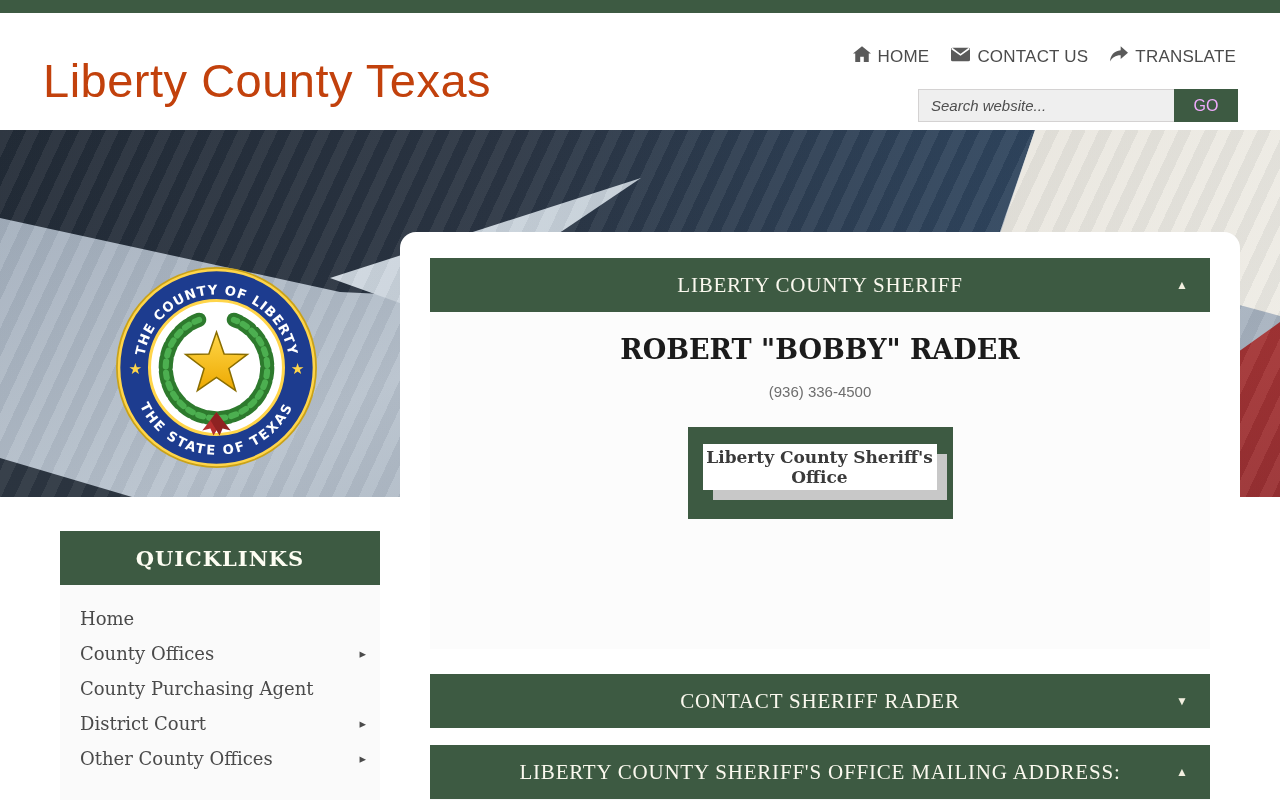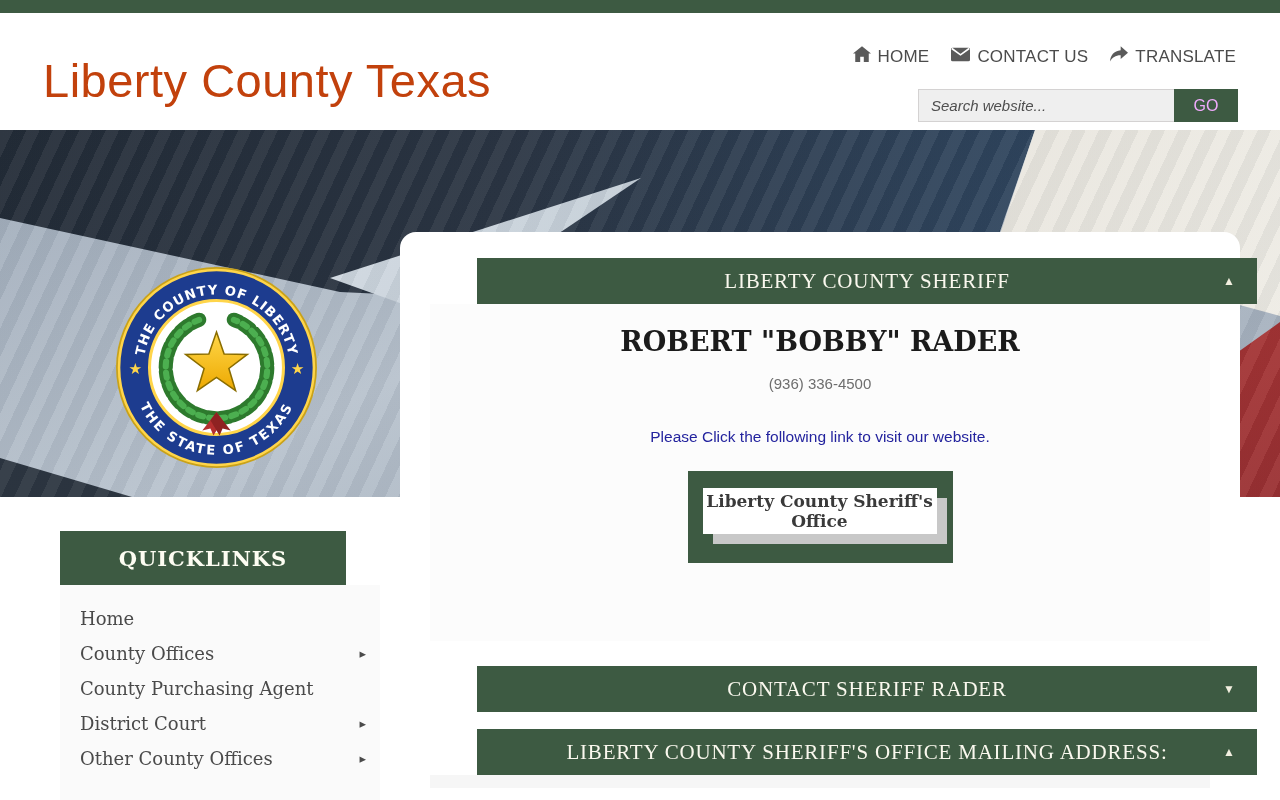--- a/index.html
+++ b/index.html
@@ -35,35 +35,35 @@
   #flag-red { clip-path:polygon(1280px 192px,1280px 367px,1140px 367px,1196px 252px);
                background:linear-gradient(170deg,#b23c3c 0%,#a83434 60%,#992f31 100%); }
   #flag-dark-corner { clip-path:polygon(0px 328px,132px 367px,0px 367px);
                background:#2c3540; }
   #hero-texture { background:repeating-linear-gradient(115deg, rgba(255,255,255,0.06) 0 12px, rgba(20,30,45,0.05) 12px 24px); }
 
   
   #seal { left:115px; top:266px; width:203px; height:203px; }
 
   
-  #quicklinks-header { left:60px; top:531px; width:286px; height:54px; background:#3d5a42;
+  #quicklinks-header { left:60px; top:531px; width:320px; height:54px; background:#3d5a42;
         color:#fdfdf2; display:flex; align-items:center; justify-content:center;
         font-family:"DejaVu Serif", serif; font-weight:bold; font-size:21px; letter-spacing:1px; }
   #quicklinks-tail { left:80px; top:585px; width:0; height:0;
         border-left:11px solid transparent; border-right:11px solid transparent; border-top:11px solid #3d5a42; }
   #quicklinks-menu { left:60px; top:585px; width:320px; height:215px; background:#fafafa; padding-top:16px; }
   .menu-item { display:flex; align-items:center; justify-content:space-between;
         padding:7px 14px 7px 20px; font-family:"DejaVu Serif", serif; font-size:18px; color:#4a4a4a; cursor:pointer; }
   .menu-arrow { font-size:13px; color:#4a4a4a; }
 
   
   #panel { left:400px; top:232px; width:840px; height:568px; background:#ffffff;
            border-radius:16px 16px 0 0; padding:26px 30px 0 30px; }
-  .acc-bar { width:780px; height:46px; background:#3d5a42; position:relative; display:flex;
-             align-items:center; justify-content:center; cursor:pointer;margin-left:47px; }
+  .acc-bar { width:780px; height:54px; background:#3d5a42; position:relative; display:flex;
+             align-items:center; justify-content:center; cursor:pointer; }
   .acc-title { color:#faf8ee; font-family:"Liberation Serif", serif; font-size:21px; letter-spacing:0.8px; }
   .acc-arrow { position:absolute; right:22px; top:50%; transform:translateY(-50%);
                color:#f2efe0; font-size:12px; }
   #acc1-content { width:780px; height:337px; background:#fcfcfc; text-align:center; padding-top:22px; }
   #sheriff-name { font-family:"DejaVu Serif", serif; font-weight:600; font-size:27px; color:#1b1b1b; }
   .addr-line { font-size:15px; color:#6e6e6e; line-height:21px; }
   #addr-block { margin-top:9px; }
   #phone-line { margin-top:16px; }
   #visit-link { display:inline-block; margin-top:34px; font-size:15.5px; color:#23239e; cursor:pointer; }
   #sheriff-btn-box { width:265px; height:92px; background:#3d5a42; margin:25px auto 16px auto; position:relative; }
@@ -183,21 +183,20 @@
 <div id="panel" class="abs">
 
   <div class="acc-bar">
     <span class="acc-title">LIBERTY COUNTY SHERIFF</span>
     <span class="acc-arrow">▲</span>
   </div>
 
   <div id="acc1-content">
     <div id="sheriff-name">ROBERT "BOBBY" RADER</div>
     <div class="addr-line" id="phone-line">(936) 336-4500</div>
-    <div id="visit-link">Please Click the following link to visit our website.</div>
     <div id="sheriff-btn-box">
       <div id="sheriff-btn">Liberty County Sheriff's Office</div>
     </div>
   </div>
 
   <div id="gap1"></div>
 
   <div class="acc-bar">
     <span class="acc-title">CONTACT SHERIFF RADER</span>
     <span class="acc-arrow">▼</span>

